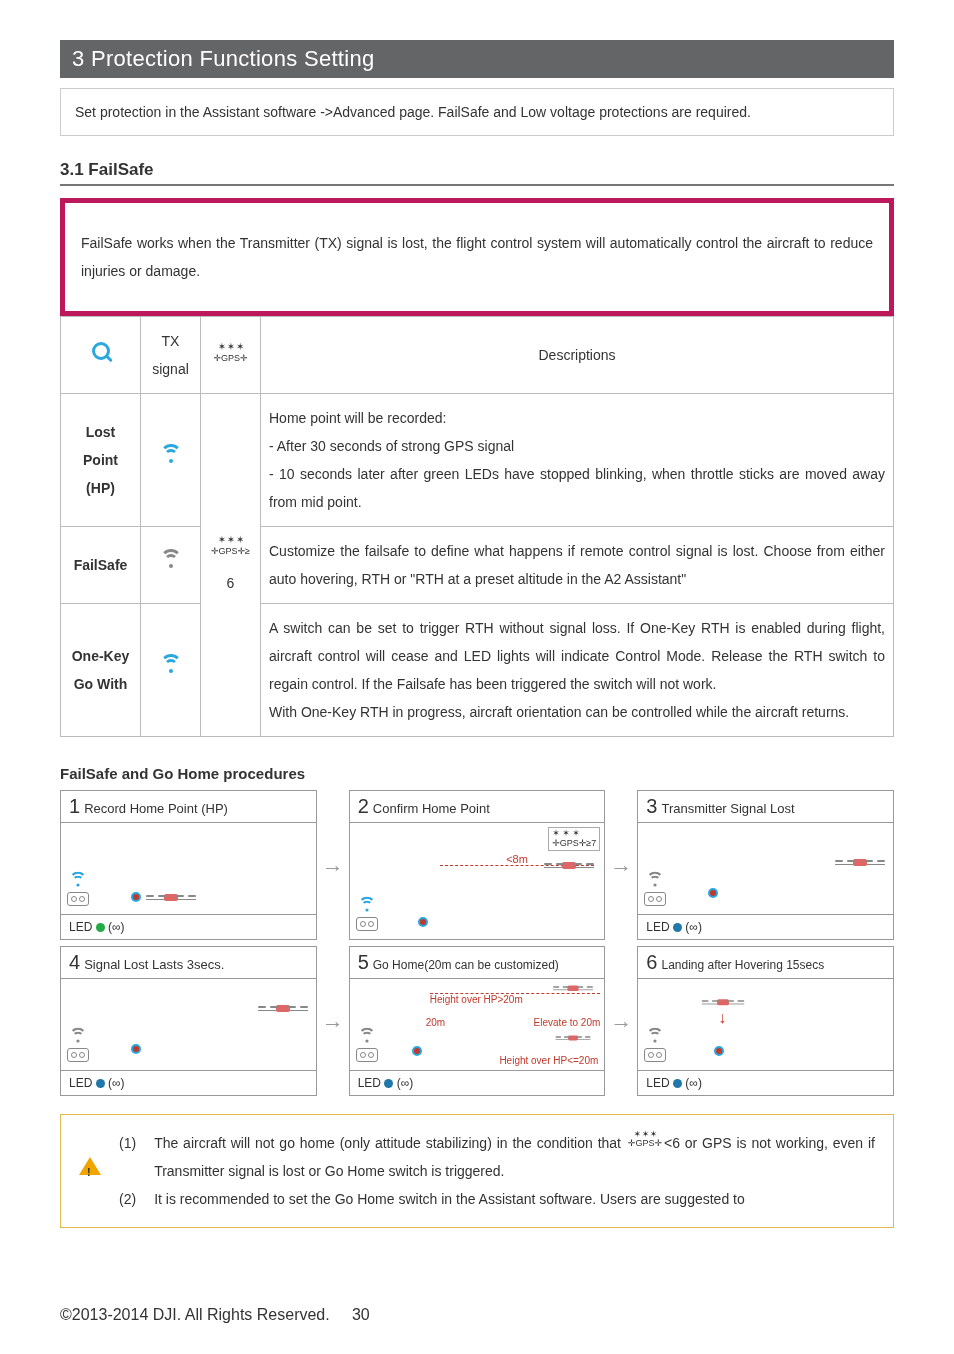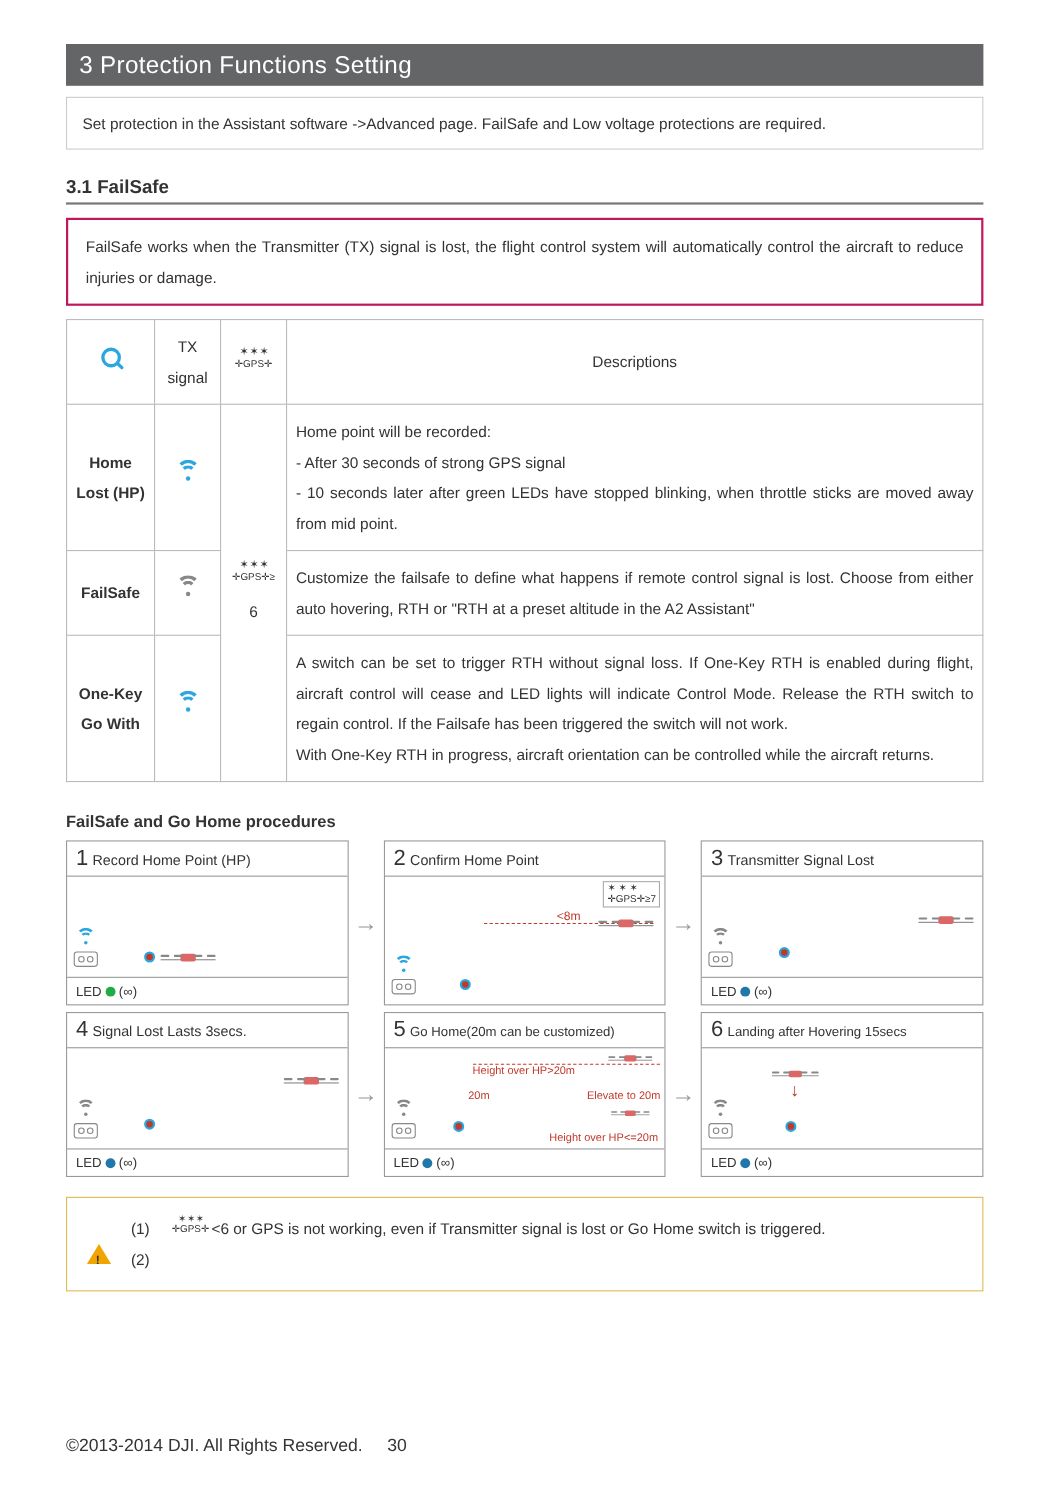--- a/index.html
+++ b/index.html
@@ -33,26 +33,26 @@
     font-weight: 600;
     font-size: 17px;
     margin: 6px 0 4px 0;
   }
   .subhead-underline {
     height: 2px;
     background: #777;
     margin-bottom: 12px;
   }
   .desc-box {
-    border: 2px solid #be185d;
-    padding: 10px 16px;
+    border: 5px solid #be185d;
+    padding: 26px 16px;
     font-size: 14px;
     line-height: 2.0;
     text-align: justify;
-    margin-bottom: 12px;
+    margin-bottom: 0;
   }
   table.main {
     border-collapse: collapse;
     width: 100%;
     table-layout: fixed;
   }
   table.main th, table.main td {
     border: 1px solid #bbb;
     font-size: 14px;
     vertical-align: middle;
@@ -280,21 +280,21 @@
     <th>
       <span class="gps-label">
         <span class="stars">✶ ✶ ✶</span><br>
         <span class="txt">✛GPS✛</span>
       </span>
     </th>
     <th>Descriptions</th>
   </tr>
 
   <tr>
-    <td class="center" style="font-weight:600;">Home Lost (HP)</td>
+    <td class="center" style="font-weight:600;">Lost Point (HP)</td>
     <td class="center">
       <span class="wifi wifi-blue"><span class="arc a1"></span><span class="arc a2"></span><span class="dot"></span></span>
     </td>
     <td class="center" rowspan="3">
       <span class="gps-label">
         <span class="stars">✶ ✶ ✶</span><br>
         <span class="txt">✛GPS✛≥</span>
       </span>
       <div style="margin-top:6px;">6</div>
     </td>
@@ -479,25 +479,27 @@
   </div>
 
 </div>
 
 <div class="warn-box">
   <div class="warn-tri"></div>
   <div class="warn-list">
     <div class="warn-row">
       <span class="warn-num">(1)</span>
       <span>
+        <span>The aircraft will not go home (only attitude stabilizing) in the condition that</span>
         <span class="inline-gps"><span class="s">✶ ✶ ✶</span><span class="g">✛GPS✛</span></span><span>&lt;6 or GPS is not working, even if Transmitter signal is lost or Go Home switch is triggered.</span>
       </span>
     </div>
     <div class="warn-row">
       <span class="warn-num">(2)</span>
+      <span>It is recommended to set the Go Home switch in the Assistant software. Users are suggested to</span>
     </div>
   </div>
 </div>
 
 <div class="footer">
   <span>©2013-2014 DJI. All Rights Reserved.</span>
   &nbsp;&nbsp;&nbsp;
   <span>30</span>
 </div>
 

